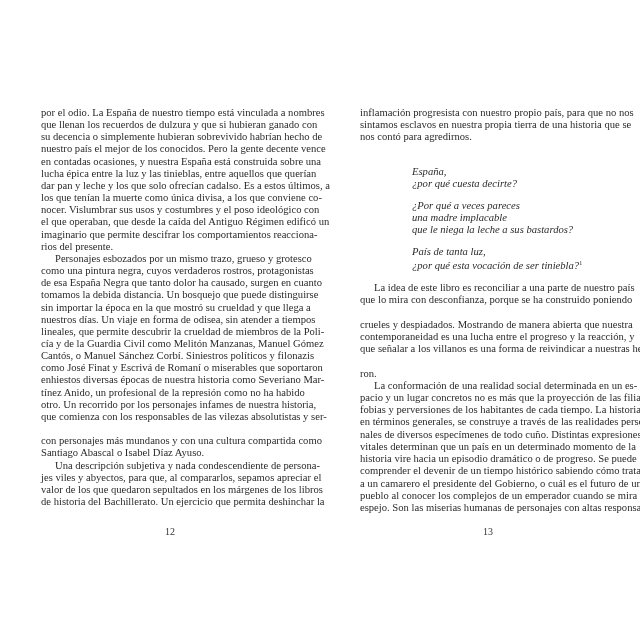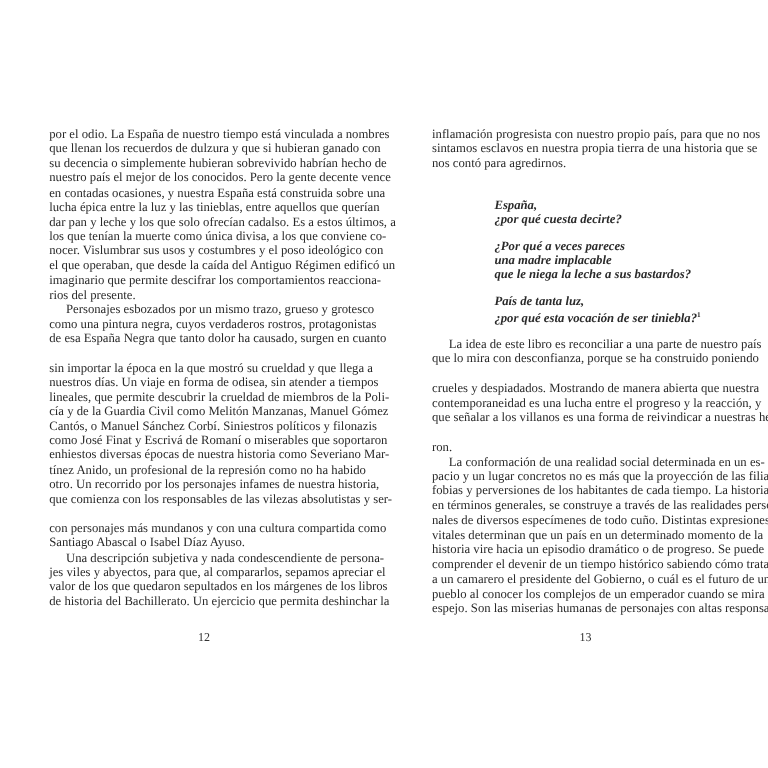--- a/index.html
+++ b/index.html
@@ -21,21 +21,20 @@
   }
   .line.last { text-align-last: left; }
   .poem {
     position: absolute;
     font-family: "Liberation Serif", "DejaVu Serif", serif;
     font-style: italic;
     font-size: 10.6px;
     line-height: 13px;
     color: #2a2a2a;
     white-space: nowrap;
-    font-weight: bold;
   }
   .poem sup { font-size: 6px; vertical-align: 4px; font-style: normal; }
   .folio {
     position: absolute;
     font-family: "Liberation Serif", "DejaVu Serif", serif;
     font-size: 10px;
     color: #333333;
     width: 30px;
     text-align: right;
   }
@@ -53,20 +52,21 @@
       <div class="line" style="left: 41px; width: 237px; top: 166.781px;">lucha épica entre la luz y las tinieblas, entre aquellos que querían</div>
       <div class="line" style="left: 41px; width: 237px; top: 178.938px;">dar pan y leche y los que solo ofrecían cadalso. Es a estos últimos, a</div>
       <div class="line" style="left: 41px; width: 237px; top: 191.094px;">los que tenían la muerte como única divisa, a los que conviene co-</div>
       <div class="line" style="left: 41px; width: 237px; top: 203.25px;">nocer. Vislumbrar sus usos y costumbres y el poso ideológico con</div>
       <div class="line" style="left: 41px; width: 237px; top: 215.406px;">el que operaban, que desde la caída del Antiguo Régimen edificó un</div>
       <div class="line" style="left: 41px; width: 237px; top: 227.562px;">imaginario que permite descifrar los comportamientos reacciona-</div>
       <div class="line last" style="left: 41px; width: 237px; top: 239.719px;">rios del presente.</div>
       <div class="line" style="left: 55px; width: 223px; top: 251.875px;">Personajes esbozados por un mismo trazo, grueso y grotesco</div>
       <div class="line" style="left: 41px; width: 237px; top: 264.031px;">como una pintura negra, cuyos verdaderos rostros, protagonistas</div>
       <div class="line" style="left: 41px; width: 237px; top: 276.188px;">de esa España Negra que tanto dolor ha causado, surgen en cuanto</div>
+      <div class="line" style="left: 41px; width: 237px; top: 288.344px;">tomamos la debida distancia. Un bosquejo que puede distinguirse</div>
       <div class="line" style="left: 41px; width: 237px; top: 300.5px;">sin importar la época en la que mostró su crueldad y que llega a</div>
       <div class="line" style="left: 41px; width: 237px; top: 312.656px;">nuestros días. Un viaje en forma de odisea, sin atender a tiempos</div>
       <div class="line" style="left: 41px; width: 237px; top: 324.812px;">lineales, que permite descubrir la crueldad de miembros de la Poli-</div>
       <div class="line" style="left: 41px; width: 237px; top: 336.969px;">cía y de la Guardia Civil como Melitón Manzanas, Manuel Gómez</div>
       <div class="line" style="left: 41px; width: 237px; top: 349.125px;">Cantós, o Manuel Sánchez Corbí. Siniestros políticos y filonazis</div>
       <div class="line" style="left: 41px; width: 237px; top: 361.281px;">como José Finat y Escrivá de Romaní o miserables que soportaron</div>
       <div class="line" style="left: 41px; width: 237px; top: 373.438px;">enhiestos diversas épocas de nuestra historia como Severiano Mar-</div>
       <div class="line" style="left: 41px; width: 237px; top: 385.594px;">tínez Anido, un profesional de la represión como no ha habido</div>
       <div class="line" style="left: 41px; width: 237px; top: 397.75px;">otro. Un recorrido por los personajes infames de nuestra historia,</div>
       <div class="line" style="left: 41px; width: 237px; top: 409.906px;">que comienza con los responsables de las vilezas absolutistas y ser-</div>

